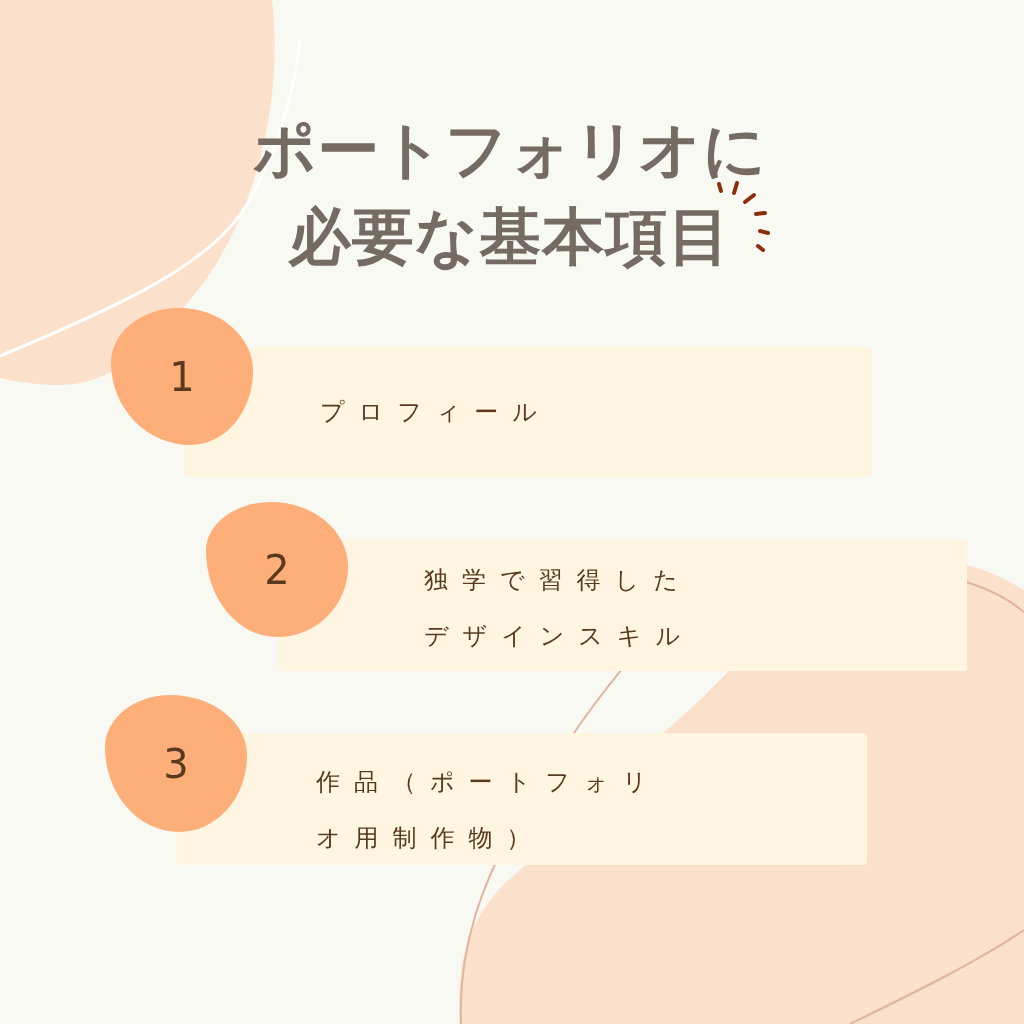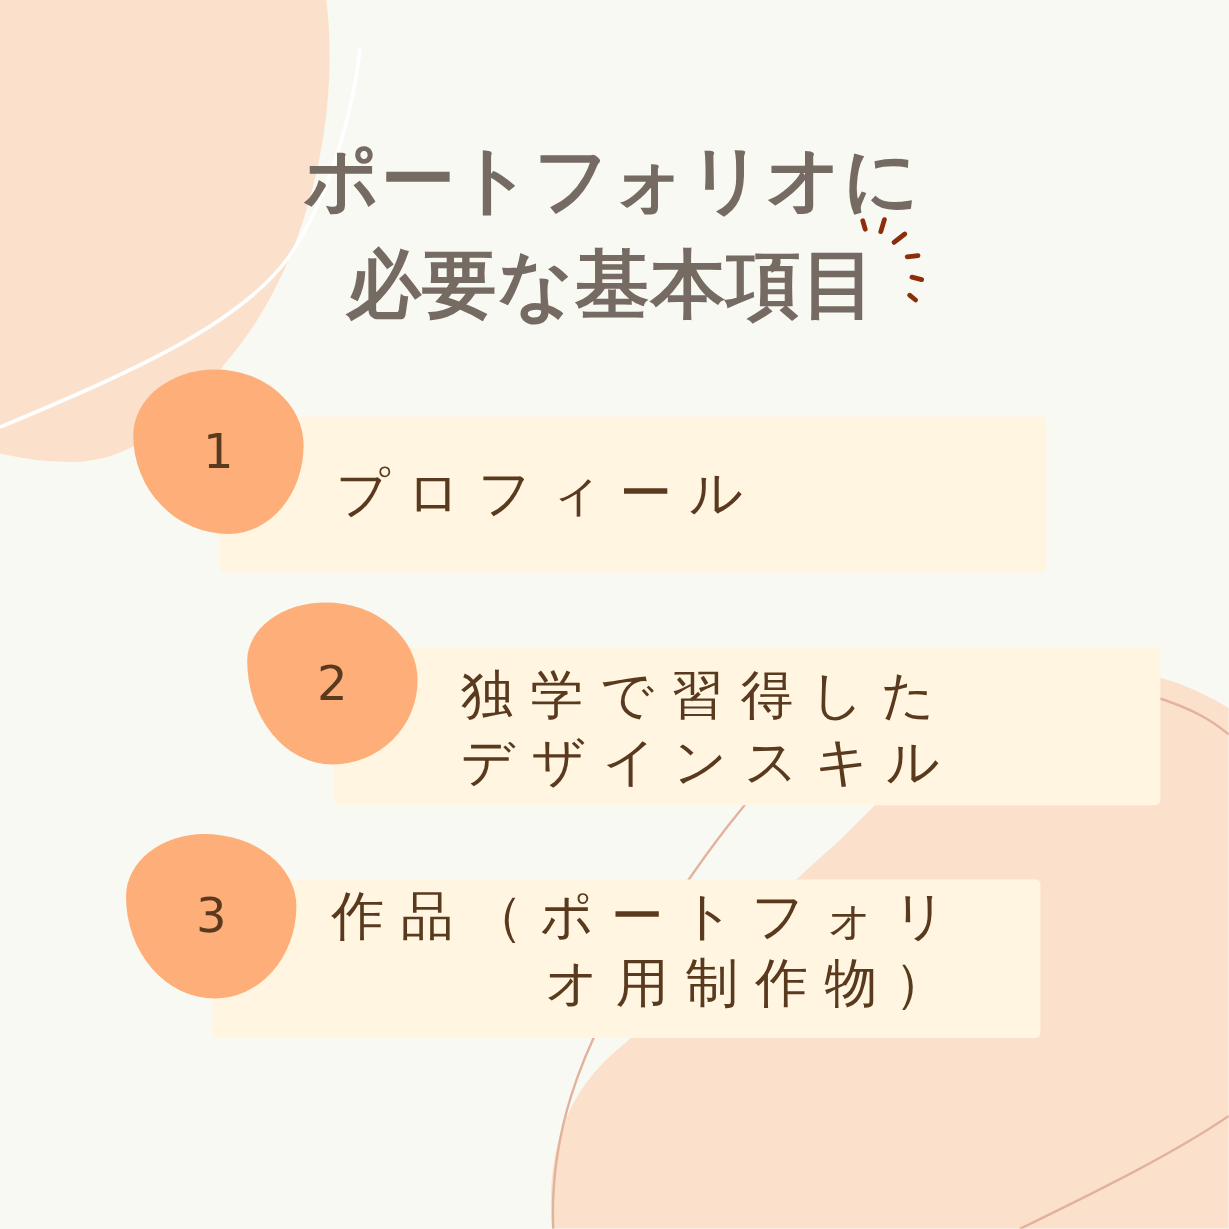--- a/index.html
+++ b/index.html
@@ -19,23 +19,24 @@
     .sparkle { position: absolute; left: 700px; top: 170px; width: 100px; height: 100px; }
     .box {
       position: absolute; background: #fff5e0; border-radius: 4px;
     }
     .blob {
       position: absolute; background: #feae78;
       display: flex; align-items: center; justify-content: center;
       color: #5a3a1e; font-size: 40px; font-family: "DejaVu Sans", sans-serif;
     }
     .item-text {
-      position: absolute; color: #5a3a1e; font-size: 44px; letter-spacing: 14px;
+      position: absolute; color: #5a3a1e; font-size: 24px; letter-spacing: 14px;
       line-height: 56px; white-space: pre-line;
       font-family: "DejaVu Sans", sans-serif;
+      margin-left: 40px;
     }
   </style>
 </head>
 <body>
 
 <svg class="bg-svg" viewBox="0 0 1024 1024">
 
   <path d="M0,0 L272,0 C285,110 250,230 190,300 C150,350 110,385 60,385 C30,385 10,380 0,378 Z" fill="#fbe1cc"></path>
 
   <path d="M0,356 C110,310 200,270 240,215 C275,165 295,90 300,40" fill="none" stroke="#ffffff" stroke-width="3"></path>
@@ -70,14 +71,14 @@
 <div class="blob" style="left:206px; top:502px; width:142px; height:135px; border-radius:46% 54% 50% 50% / 36% 48% 52% 64%;">
   <span>2</span>
 </div>
 <div class="item-text" style="left:384px; top:552px;">独学で習得した
 デザインスキル</div>
 
 <div class="box" style="left:177px; top:733px; width:690px; height:132px;"></div>
 <div class="blob" style="left:105px; top:695px; width:142px; height:137px; border-radius:46% 54% 48% 52% / 38% 44% 56% 62%;">
   <span>3</span>
 </div>
-<div class="item-text" style="left:276px; top:736px;text-align:right;">作品（ポートフォリ
+<div class="item-text" style="left:276px; top:754px;">作品（ポートフォリ
 オ用制作物）</div>
 
 </body></html>

